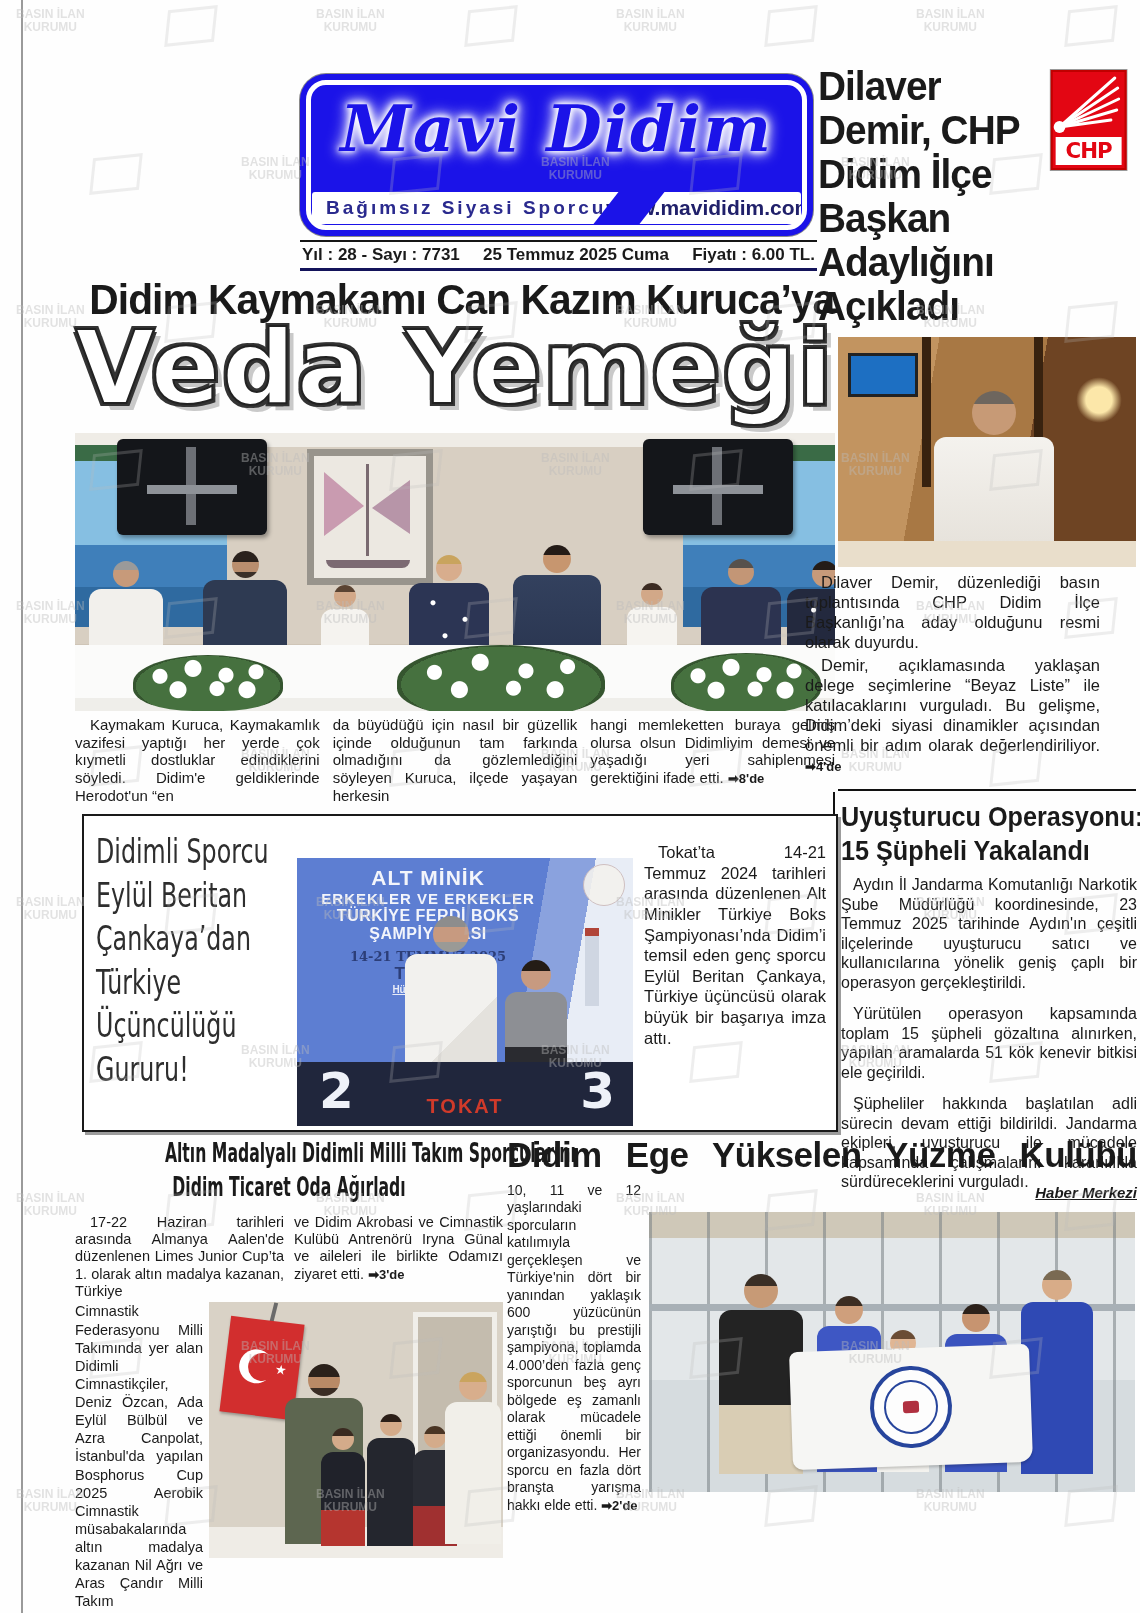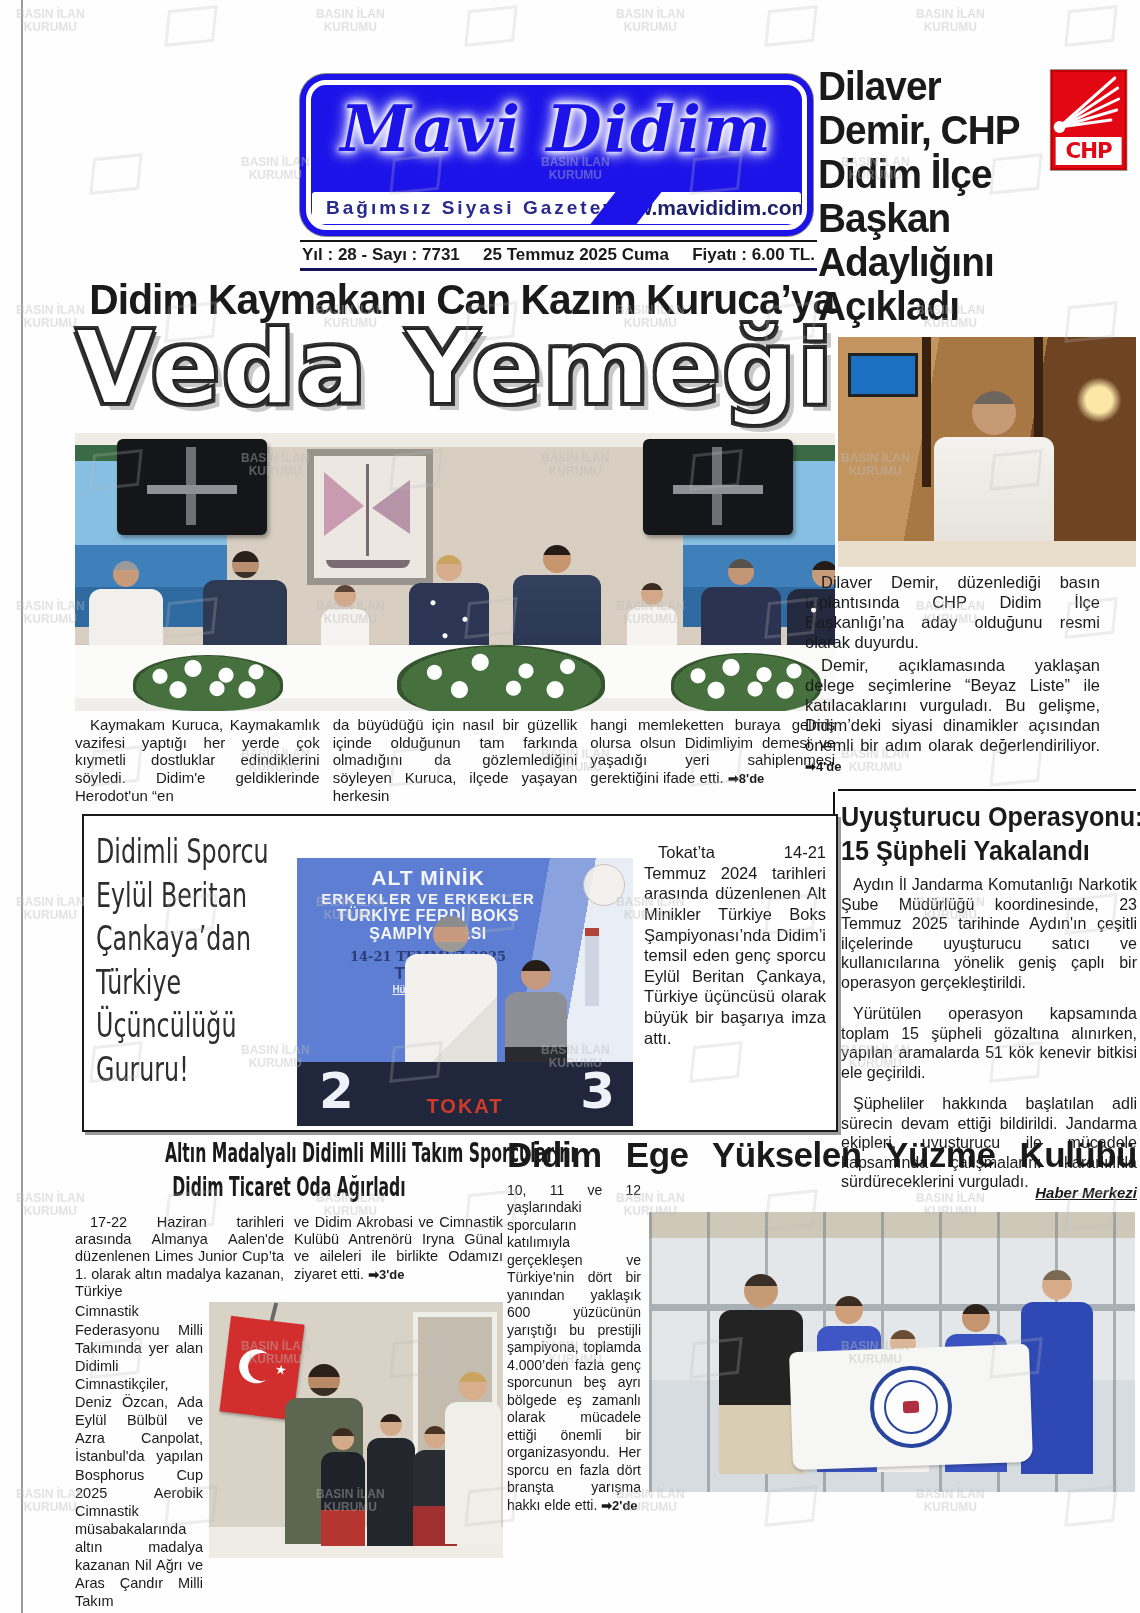--- a/index.html
+++ b/index.html
@@ -154,21 +154,21 @@
 <body>
 
 <div id="page">
   <div class="abs scan-edge"></div>
 
 
   <div class="abs mast">
     <div class="mast-inner"></div>
     <div class="mast-title">Mavi Didim</div>
     <div class="mast-band">
-      <span class="mast-tag">Bağımsız Siyasi Gazete</span>
+      <span class="mast-tag">Bağımsız Siyasi Sporcu</span>
       <span class="mast-notch">
           <span class="mast-wedge"></span>
         </span>
       <span class="mast-web">www.mavididim.com.tr</span>
     </div>
   </div>
 
   <div class="abs issuebar">
     <span>Yıl : 28   -  Sayı : 7731</span>
     <span>25 Temmuz 2025 Cuma</span>

